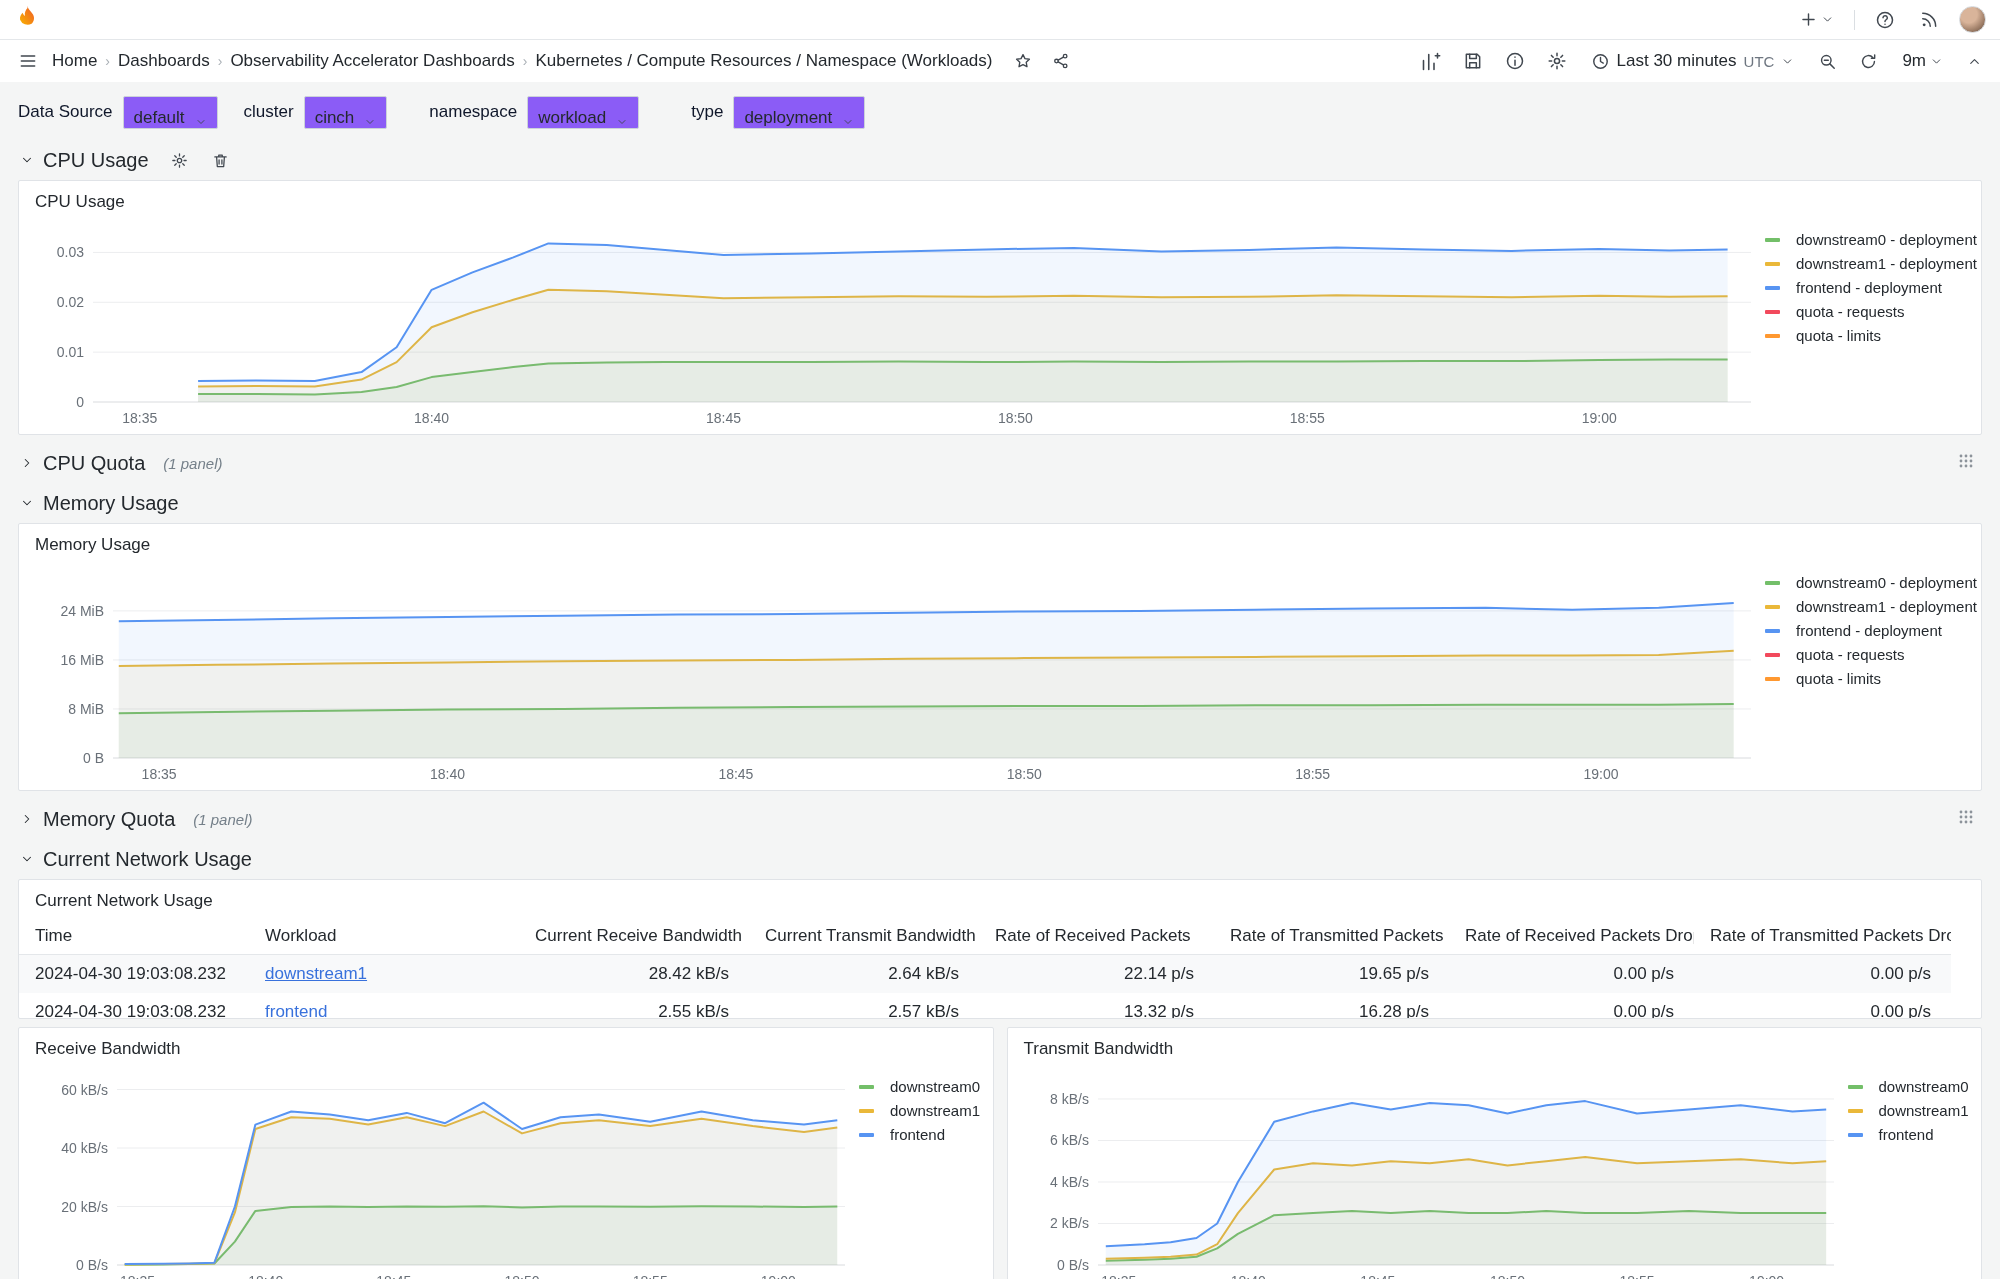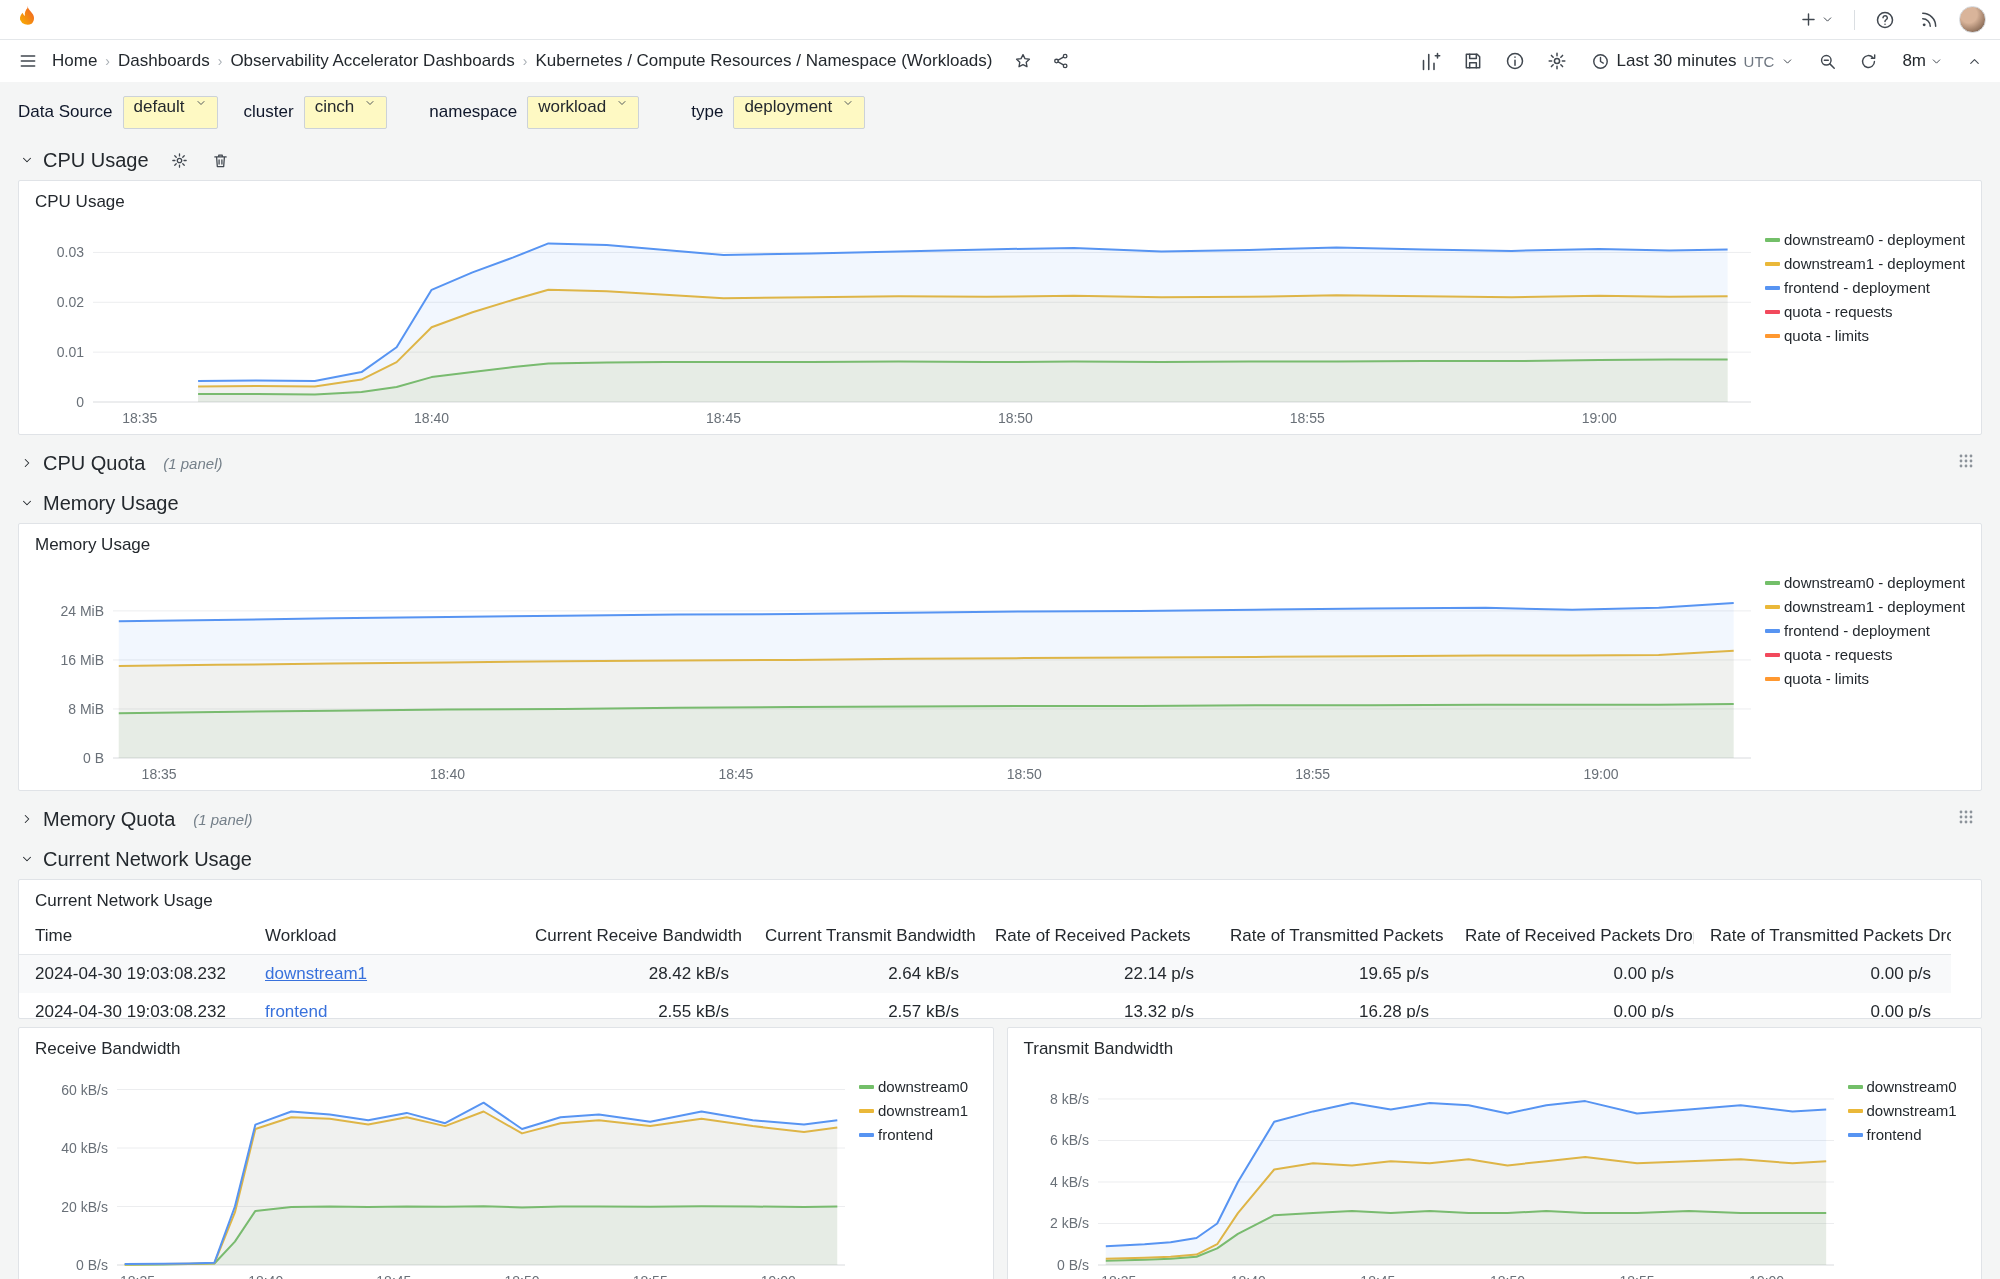--- a/index.html
+++ b/index.html
@@ -33,42 +33,42 @@
   .subnav-right { margin-left:auto; display:flex; align-items:center; gap:14px; }
   .toolbar-btn { display:flex; align-items:center; gap:7px; background:none; border:none; cursor:pointer;
     font:17px "Liberation Sans",sans-serif; color:#24292e; padding:4px 6px; white-space:nowrap; }
   .tz { color:#6e7680; font-size:15px; }
 
   
   .dash { padding:0 18px; }
   .variables-row { display:flex; align-items:center; gap:26px; height:44px; margin:8px 0 6px; }
   .var-group { display:flex; align-items:center; gap:10px; }
   .var-label { color:#0f172a; font-size:17px; }
-  .var-select { height:33px; background:#fef9c3; border:1px solid #ccd2d9; border-radius:2px;
-    display:flex; align-items:flex-start; gap:10px; padding:0 10px; font-size:17px; cursor:pointer; }
+  .var-select { height:33px; background:#8b5cf6; border:1px solid #ccd2d9; border-radius:2px;
+    display:flex; align-items:flex-end; gap:10px; padding:0 10px; font-size:17px; cursor:pointer; }
 
   .section-row { height:40px; display:flex; align-items:center; padding:0 2px; }
   .section-caret { display:flex; }
   .section-title { font-size:20px; font-weight:500; margin-left:9px; }
   .panel-count { font-style:italic; color:#75808a; font-size:15px; margin-left:18px; }
   .row-actions { display:flex; align-items:center; gap:16px; margin-left:18px; }
   .drag-handle { margin-left:auto; margin-right:6px; cursor:grab; }
 
   .panel { background:#fff; border:1px solid #e0e3e7; border-radius:2px; margin-bottom:8px; overflow:hidden; }
   .panel-header { padding:10px 16px 2px; font-size:17px; line-height:22px; }
   .panel-flex { display:flex; align-items:flex-start; padding:0 6px 4px 10px; }
   .chart { flex:1; position:relative; }
   .chart-cpu { height:215px; }
   .chart-mem { height:228px; }
   .chart-bw  { height:231px; }
   .chart text { font:14px "Liberation Sans",sans-serif; fill:#697078; stroke:none; }
   .legend { display:flex; flex-direction:column; gap:7px; padding-top:16px; }
   .legend-wide { width:210px; }
   .legend-narrow { width:128px; }
-  .legend-item { display:flex; align-items:center; gap:4px; font-size:15px; cursor:pointer; white-space:nowrap;text-align:center; }
+  .legend-item { display:flex; align-items:center; gap:16px; font-size:15px; cursor:pointer; white-space:nowrap;text-align:center; }
   .legend-swatch { width:15px; height:4px; border-radius:1px; flex:0 0 15px; }
 
   
   .panel-table { height:140px; }
   .net-table { border-collapse:collapse; table-layout:fixed; width:1932px; margin:4px 0 0; }
   .net-table th { text-align:left; font-weight:500; font-size:17px; padding:8px 20px 8px 16px;
     border-bottom:1px solid #e4e7ea; white-space:nowrap; overflow:hidden; }
   .net-table td { font-size:17px; padding:9px 20px 9px 16px; white-space:nowrap; overflow:hidden; }
   .net-table tbody tr:nth-child(odd) { background:#f8f9fa; }
   .net-table td.num { text-align:right; }
@@ -198,21 +198,21 @@
           <path d="M15 15l5.5 5.5M8 10.5h5"></path>
         </svg>
     </button>
     <button class="icon-btn">
       <svg class="icon" width="19" height="19" viewBox="0 0 24 24">
           <path d="M19.5 12a7.5 7.5 0 1 1-2.1-5.2"></path>
           <path d="M19.8 3.6v4.2h-4.2"></path>
         </svg>
     </button>
     <button class="toolbar-btn" style="gap:4px">
-      <span>8m</span>
+      <span>9m</span>
       <svg class="icon" width="13" height="13" viewBox="0 0 24 24">
           <path d="M6 9l6 6 6-6"></path>
         </svg>
     </button>
     <button class="icon-btn">
       <svg class="icon" width="15" height="15" viewBox="0 0 24 24">
           <path d="M6 15l6-6 6 6"></path>
         </svg>
     </button>
   </div>

